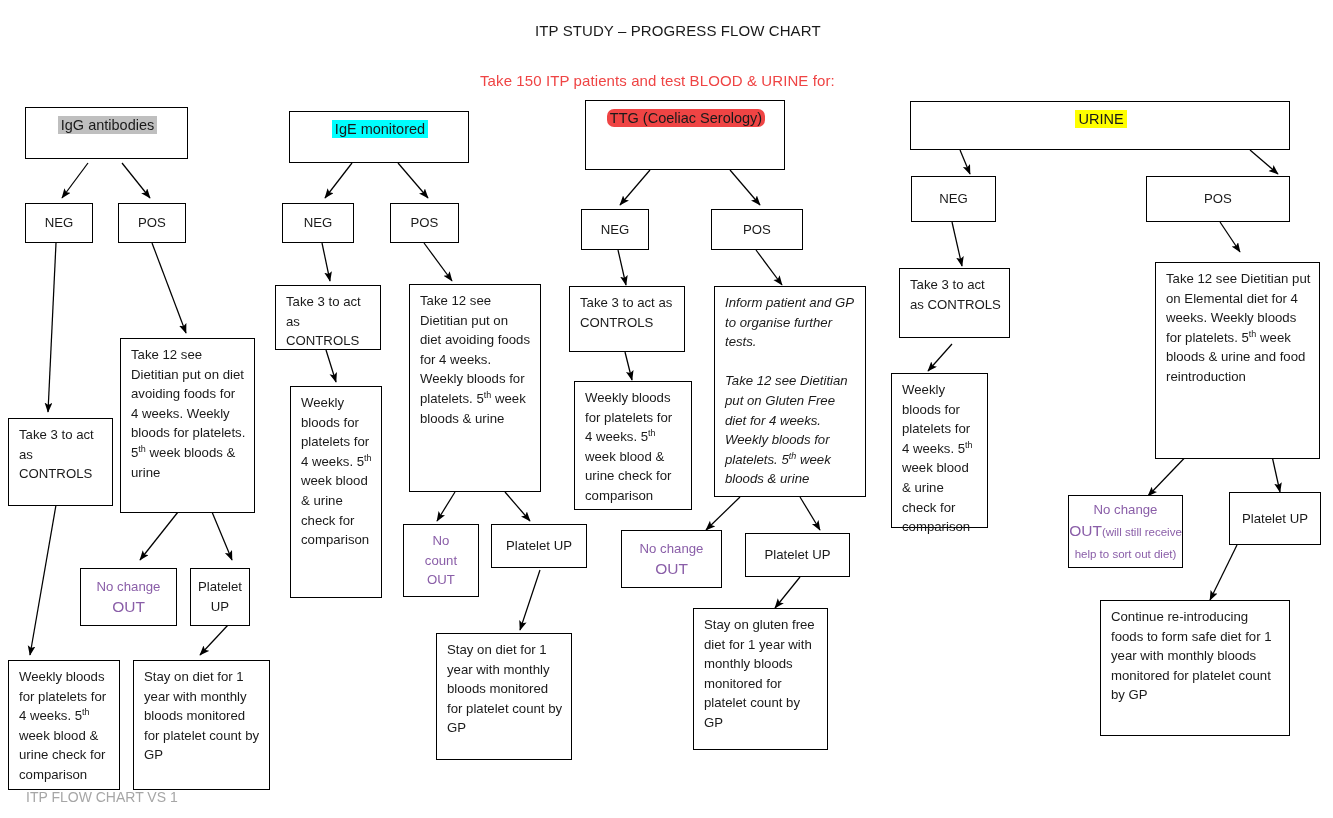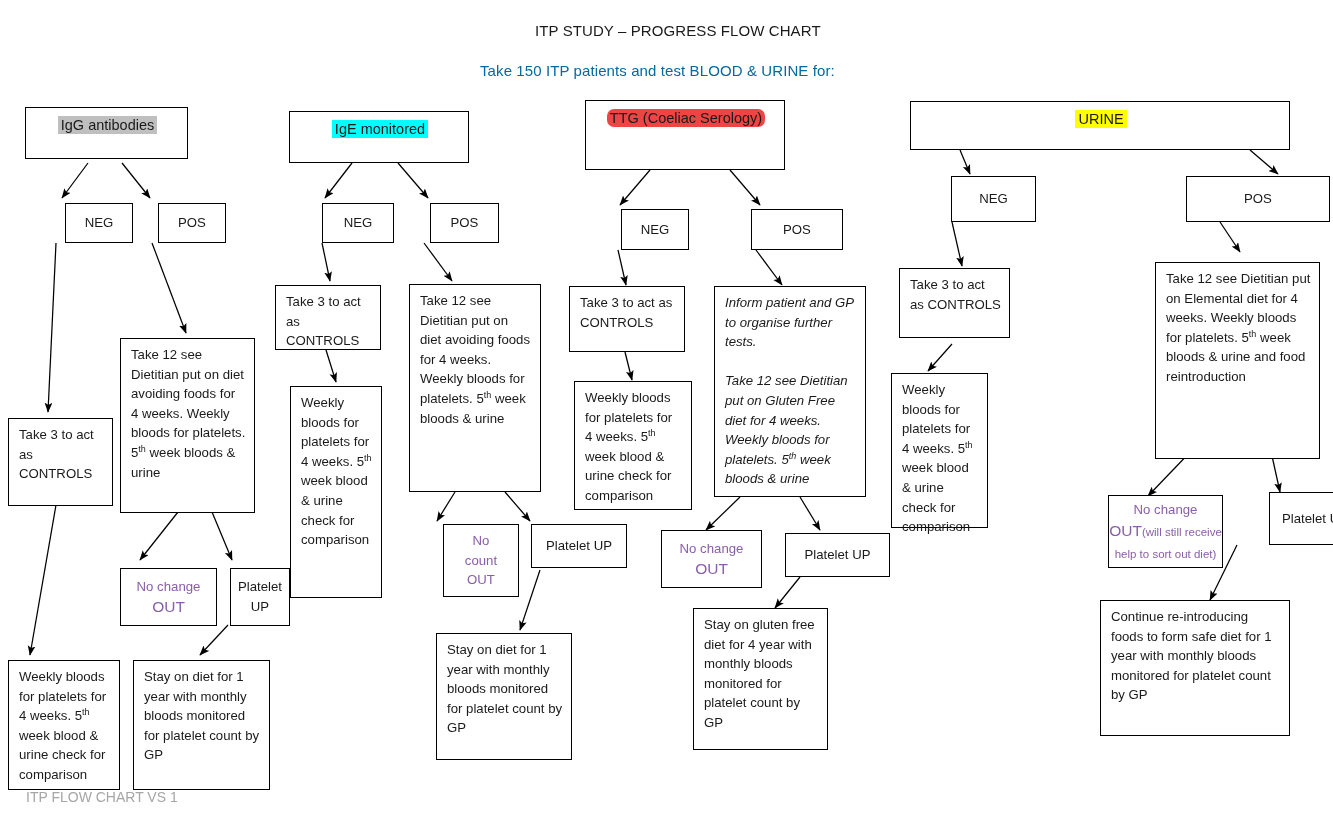--- a/index.html
+++ b/index.html
@@ -21,42 +21,42 @@
   .title {
     position: absolute;
     font-size: 15px;
     color: #1a1a1a;
     white-space: nowrap;
     letter-spacing: 0.1px;
   }
   .subtitle {
     position: absolute;
     font-size: 15px;
-    color: #0369a1;
+    color: #ef4444;
     white-space: nowrap;
     letter-spacing: 0.1px;
+    margin-top: 10px;
   }
   .box {
     position: absolute;
     box-sizing: border-box;
     border: 1.3px solid #000000;
     background: #ffffff;
     font-size: 13.2px;
     line-height: 19.6px;
     color: #1a1a1a;
     padding: 6px 8px 4px 10px;
     overflow: visible;
   }
   .box.center {
     text-align: center;
     padding: 0;
     display: flex;
     align-items: center;
     justify-content: center;
-    margin-left: 40px;
   }
   .box.centertop {
     text-align: center;
     padding-top: 8px;
   }
   .hl {
     padding: 1px 3px 1px 3px;
     font-size: 14.5px;
   }
   .hl-grey { background: #bfbfbf; }
@@ -224,21 +224,21 @@
   <div class="box center" style="left:621px; top:530px; width:101px; height:58px;">
     <div>
       <div class="purple">No change</div>
       <div class="purple bigpurple">OUT</div>
     </div>
   </div>
   <div class="box center" style="left:745px; top:533px; width:105px; height:44px;">
     <span>Platelet UP</span>
   </div>
   <div class="box" style="left:693px; top:608px; width:135px; height:142px;">
-    <span>Stay on gluten free diet for 4 year with monthly bloods monitored for platelet count by GP</span>
+    <span>Stay on gluten free diet for 1 year with monthly bloods monitored for platelet count by GP</span>
   </div>
 
   <div class="box centertop" style="left:910px; top:101px; width:380px; height:49px;">
     <span class="hl hl-yellow">URINE</span>
   </div>
   <div class="box center" style="left:911px; top:176px; width:85px; height:46px;">
     <span>NEG</span>
   </div>
   <div class="box center" style="left:1146px; top:176px; width:144px; height:46px;">
     <span>POS</span>

